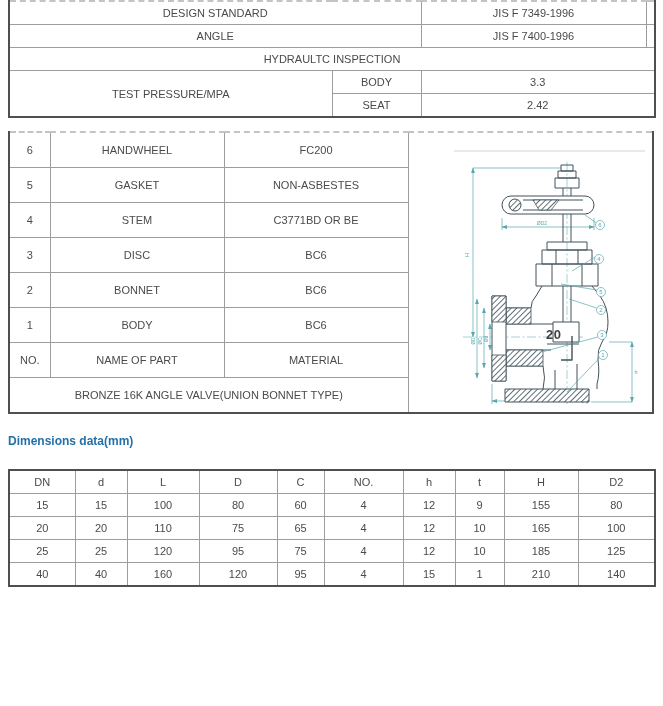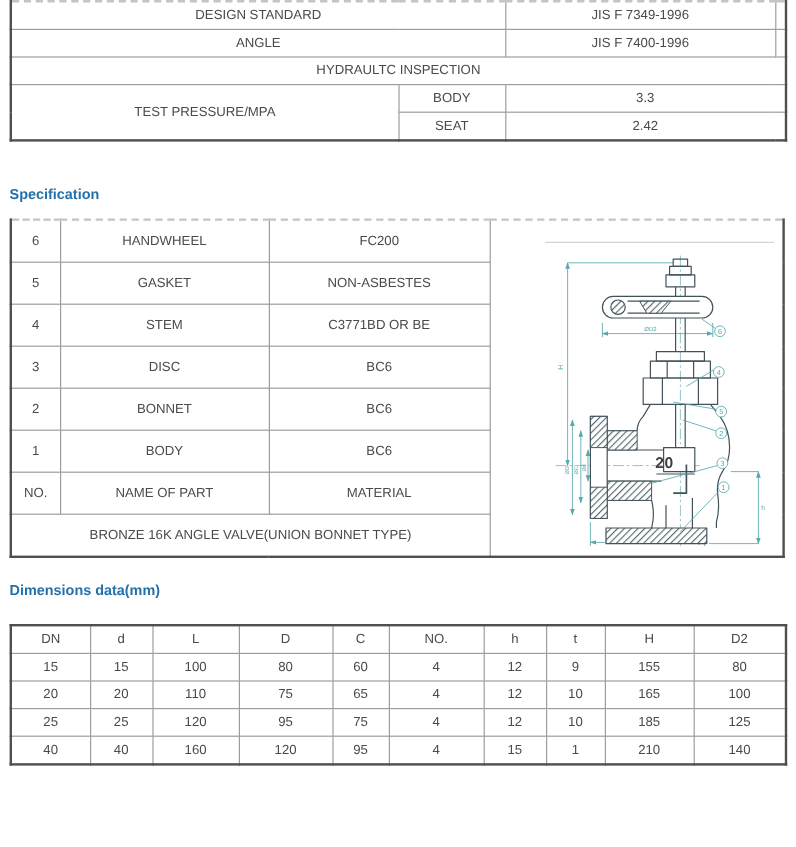--- a/index.html
+++ b/index.html
@@ -55,21 +55,20 @@
         <td>BODY</td>
         <td colspan="2">3.3</td>
       </tr>
       <tr>
         <td>SEAT</td>
         <td colspan="2">2.42</td>
       </tr>
     </tbody>
   </table>
 
-  <h2 class="sec" id="h-spec">Specification</h2>
 
   <table class="tbl spec">
     <colgroup>
         <col style="width:41px">
         <col style="width:174px">
         <col style="width:184px">
         <col style="width:244px">
       </colgroup>
     <tbody>
       <tr>

